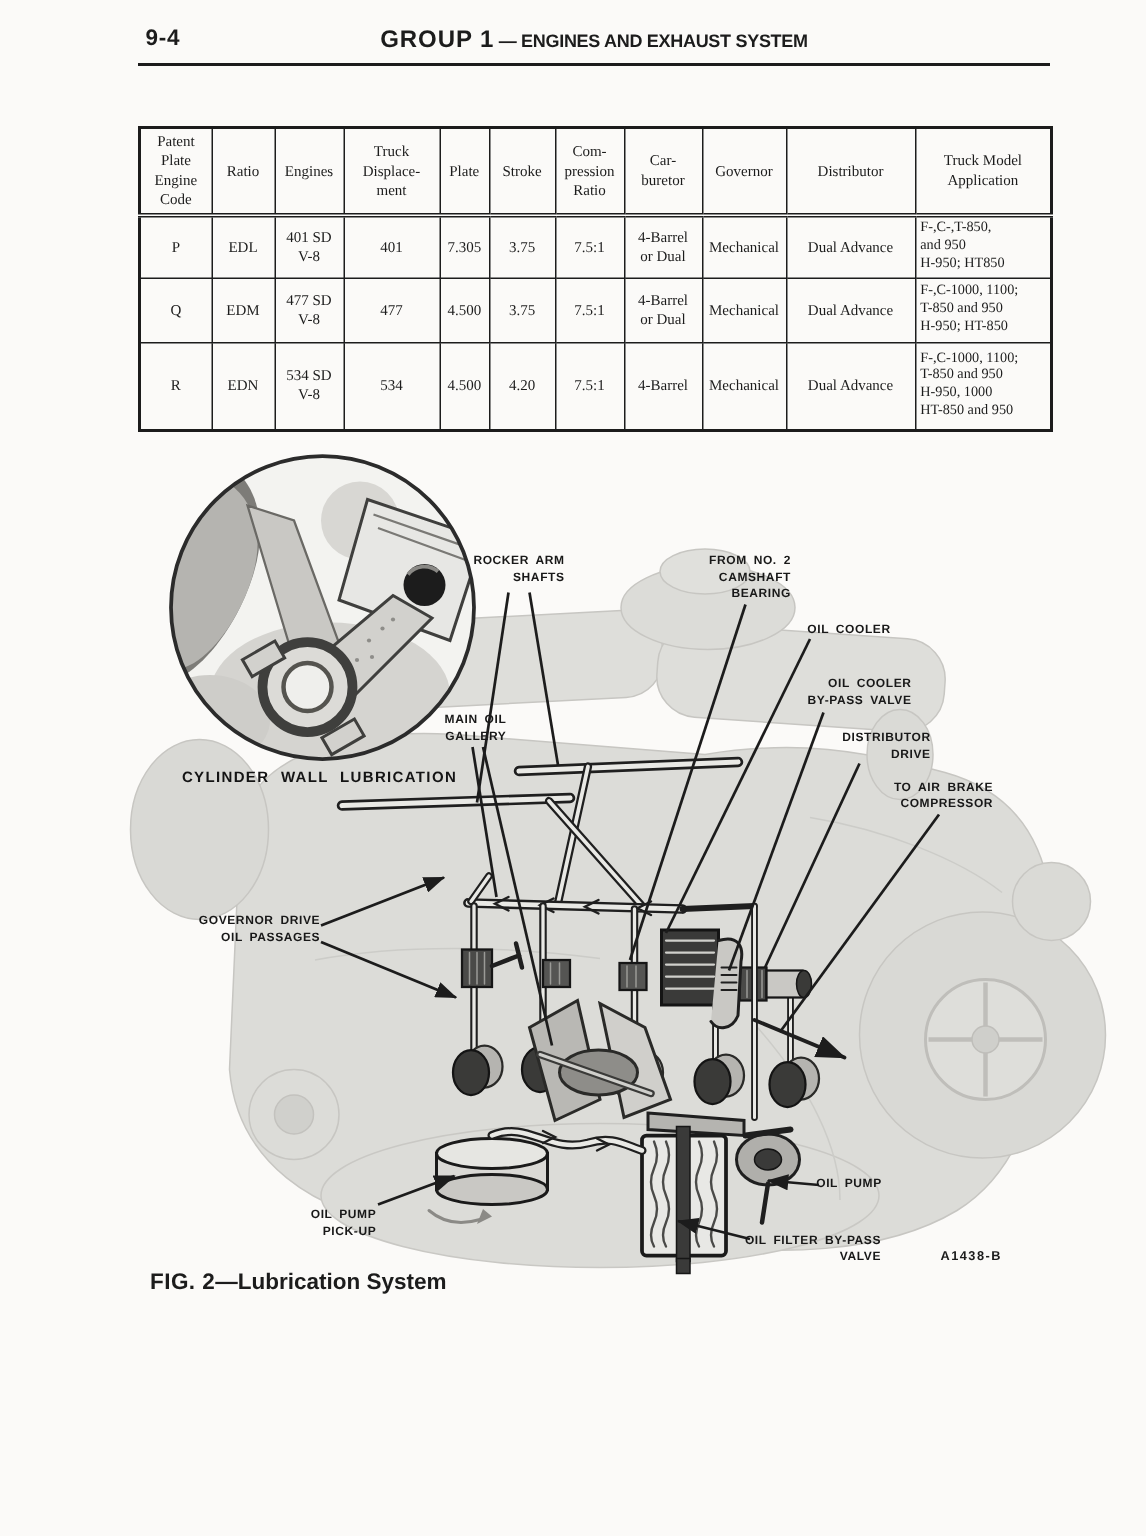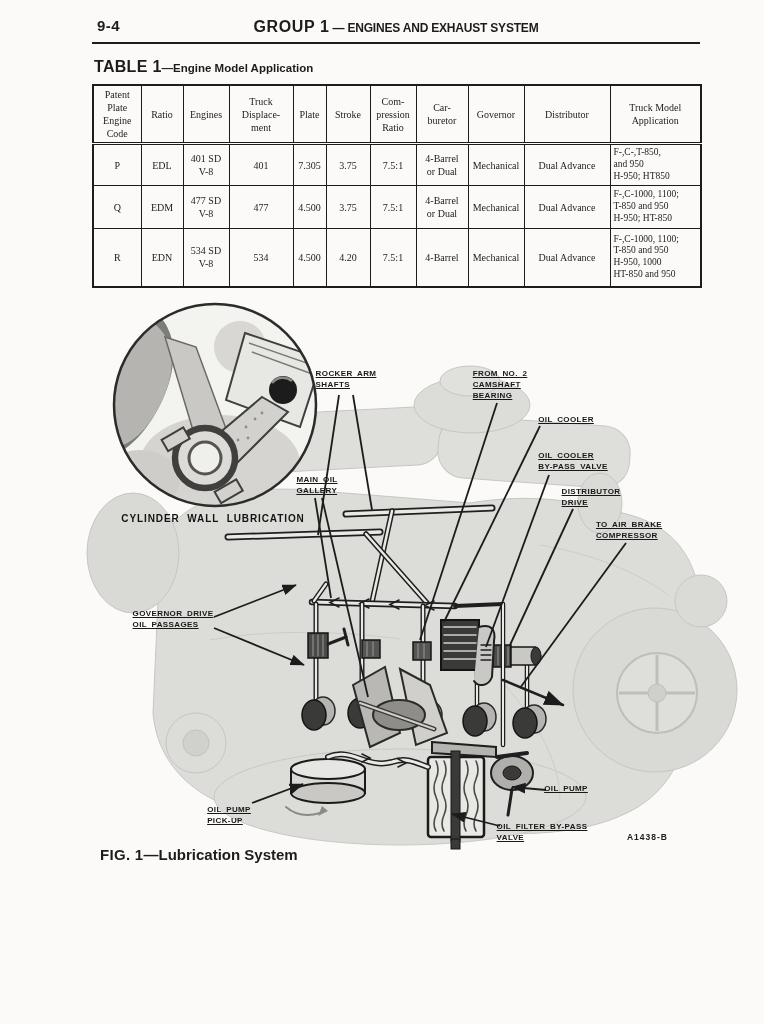--- a/index.html
+++ b/index.html
@@ -26,45 +26,42 @@
   .engine thead th{border-bottom:3px double #1c1c1c;height:50px;}
   .engine tbody tr:nth-child(1){height:42px;}
   .engine tbody tr:nth-child(2){height:43px;}
   .engine tbody tr:nth-child(3){height:58px;}
   .engine td:last-child{text-align:left;padding-left:3px;font-size:9.5px;line-height:1.25;}
   
   .figure{position:absolute;left:0;top:295px;width:764px;height:562px;}
   .figure svg{position:absolute;left:0;top:0;z-index:1;}
   .lbl{position:absolute;z-index:2;transform:translateX(-50%);
        font-family:"Liberation Sans",sans-serif;font-weight:700;font-size:8px;
-       letter-spacing:.4px;word-spacing:2px;line-height:1.35;text-align:left;
-       white-space:pre-line;color:#181818;text-decoration:underline;}
+       letter-spacing:.4px;word-spacing:2px;line-height:1.35;text-align:right;
+       white-space:pre-line;color:#181818;}
   .inset-cap{position:absolute;z-index:2;transform:translateX(-50%);
        font-family:"Liberation Sans",sans-serif;font-weight:700;font-size:10px;
        letter-spacing:.9px;word-spacing:4px;white-space:nowrap;color:#141414;}
   .figcode{position:absolute;z-index:2;right:96px;top:537px;
        font-family:"Liberation Sans",sans-serif;font-weight:700;font-size:8.5px;letter-spacing:1px;}
   .fig-caption{position:absolute;left:100px;top:846px;font-family:"Liberation Sans",sans-serif;font-weight:700;}
   .fc1{font-size:15px;letter-spacing:.3px;}
   .fc2{font-size:15px;}
 </style>
 </head>
 <body>
 
 <div class="page">
 
   <span class="pagenum">9-4</span>
   <div class="htitle">
     <span class="g1">GROUP 1</span><span class="gsub">— ENGINES AND EXHAUST SYSTEM</span>
   </div>
   <div class="rule"></div>
 
-  <div class="table-title">
-    <span class="tt1">TABLE 1</span><span class="tt2">—Engine Model Application</span>
-  </div>
 
   <table class="engine">
     <colgroup>
       <col style="width:48px">
         <col style="width:42px">
         <col style="width:46px">
         <col style="width:64px">
       <col style="width:33px">
         <col style="width:44px">
         <col style="width:46px">
@@ -366,16 +363,16 @@
 PICK-UP</div>
     <div class="lbl" style="left:566px;top:489px">OIL PUMP</div>
     <div class="lbl" style="left:542px;top:527px">OIL FILTER BY-PASS
 VALVE</div>
 
     <div class="inset-cap" style="left:213px;top:218px">CYLINDER WALL LUBRICATION</div>
     <div class="figcode">A1438-B</div>
   </div>
 
   <div class="fig-caption">
-    <span class="fc1">FIG. 1</span><span class="fc2">—Lubrication System</span>
+    <span class="fc1">FIG. 2</span><span class="fc2">—Lubrication System</span>
   </div>
 
 </div>
 
 </body></html>

